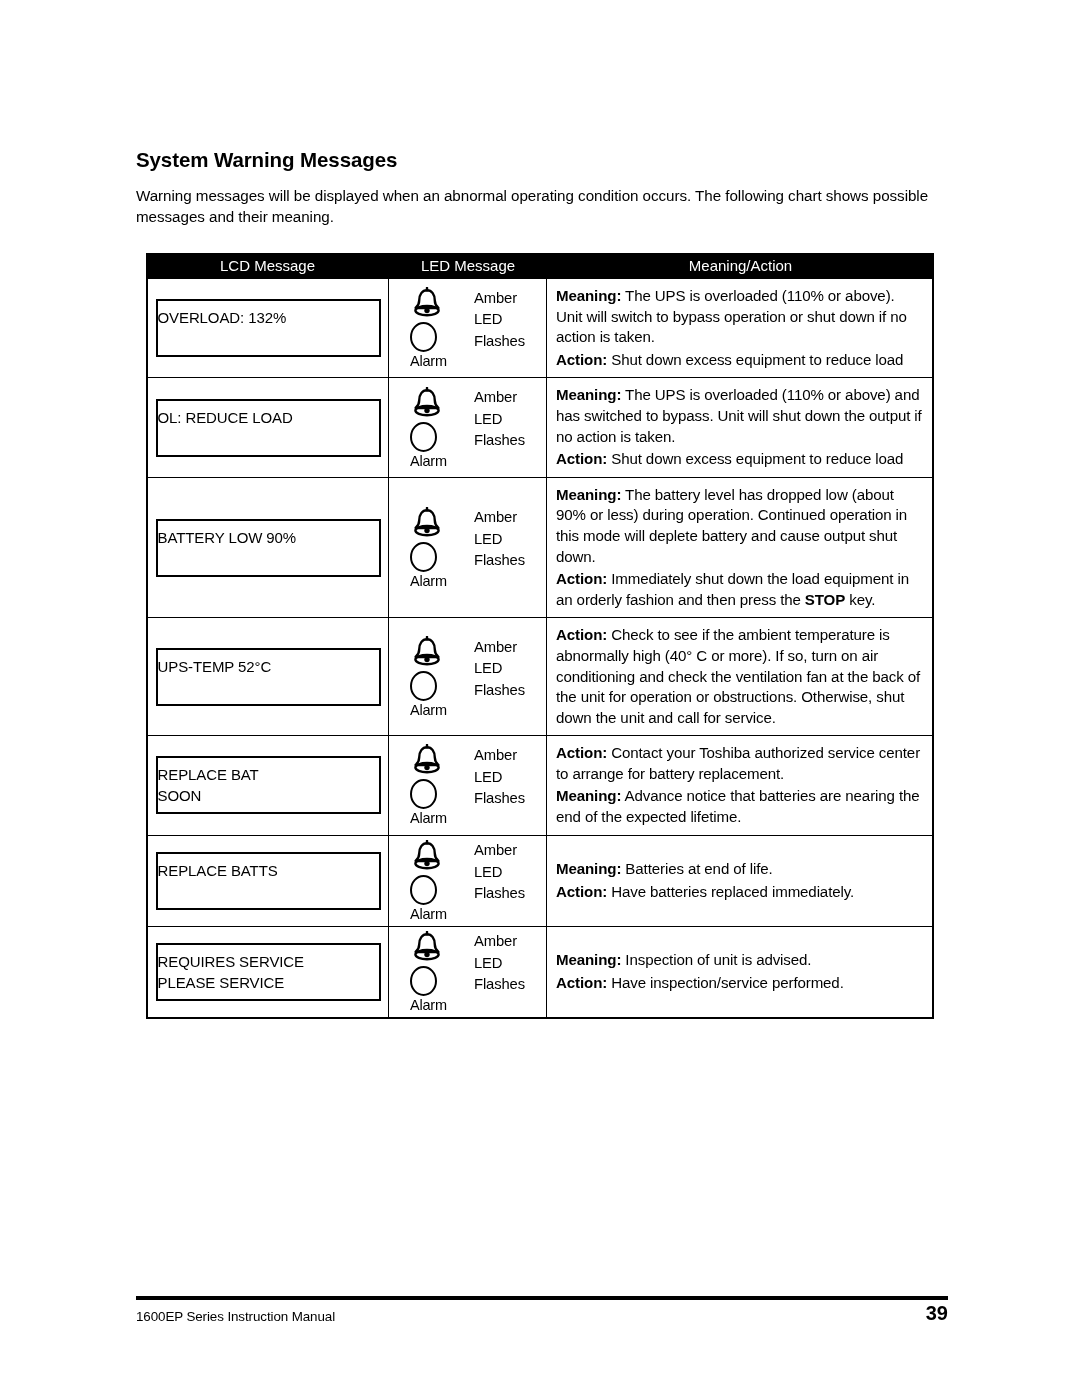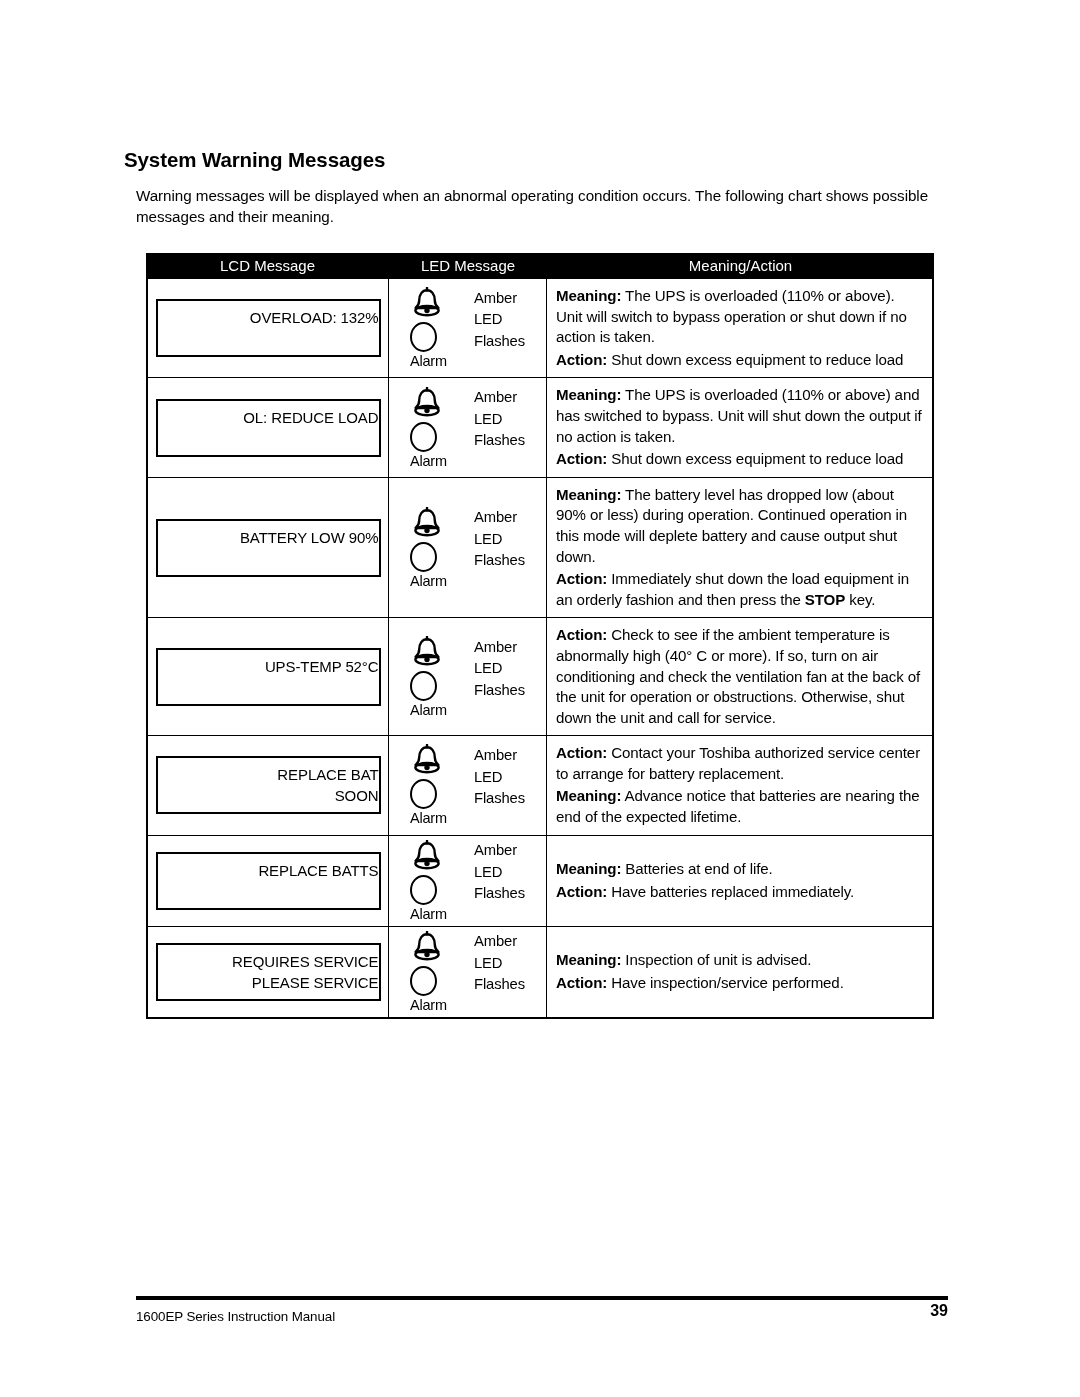--- a/index.html
+++ b/index.html
@@ -19,21 +19,21 @@
   .page {
     position: absolute;
     left: 0; top: 0;
     width: 1080px;
     height: 1397px;
   }
 
   
   .section-title {
     position: absolute;
-    left: 124px;
+    left: 136px;
     top: 148px;
     font-size: 20.5px;
     font-weight: bold;
     letter-spacing: -0.1px;
   }
 
   .intro {
     position: absolute;
     left: 136px;
     top: 186px;
@@ -85,21 +85,21 @@
     border-right: 1.6px solid #000000;
     display: flex;
     align-items: center;
     justify-content: center;
     padding: 4px 0;
   }
   .lcd-box {
     width: 225px;
     border: 2.2px solid #000000;
     box-sizing: border-box;
-    text-align: right;
+    text-align: left;
     font-size: 15px;
     letter-spacing: -0.1px;
     padding-top: 6px;
     padding-bottom: 6px;
     line-height: 21px;
     min-height: 48px;
   }
   .lcd-box .l2 { display: block; }
   .lcd-pad { display: block; height: 21px; }
 
@@ -178,21 +178,21 @@
     top: 1309px;
     font-size: 13.4px;
     letter-spacing: -0.1px;
   }
   .footer-page {
     position: absolute;
     left: 912px;
     top: 1302px;
     width: 36px;
     text-align: right;
-    font-size: 16px;
+    font-size: 20px;
     font-weight: bold;
   }
 </style>
 </head>
 <body>
 
 <div class="page">
 
   <div class="section-title">System Warning Messages</div>
 

